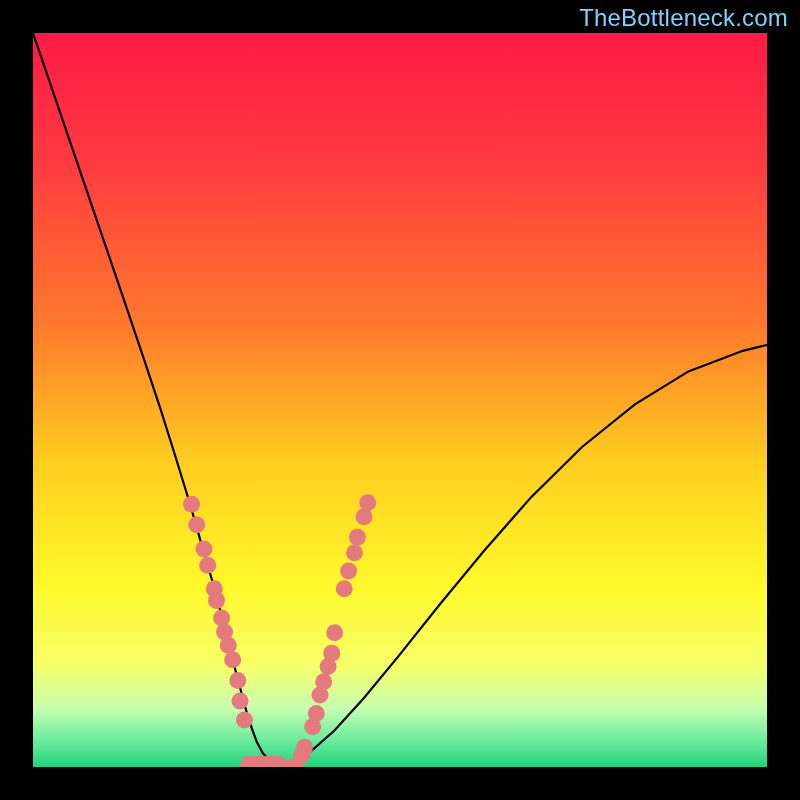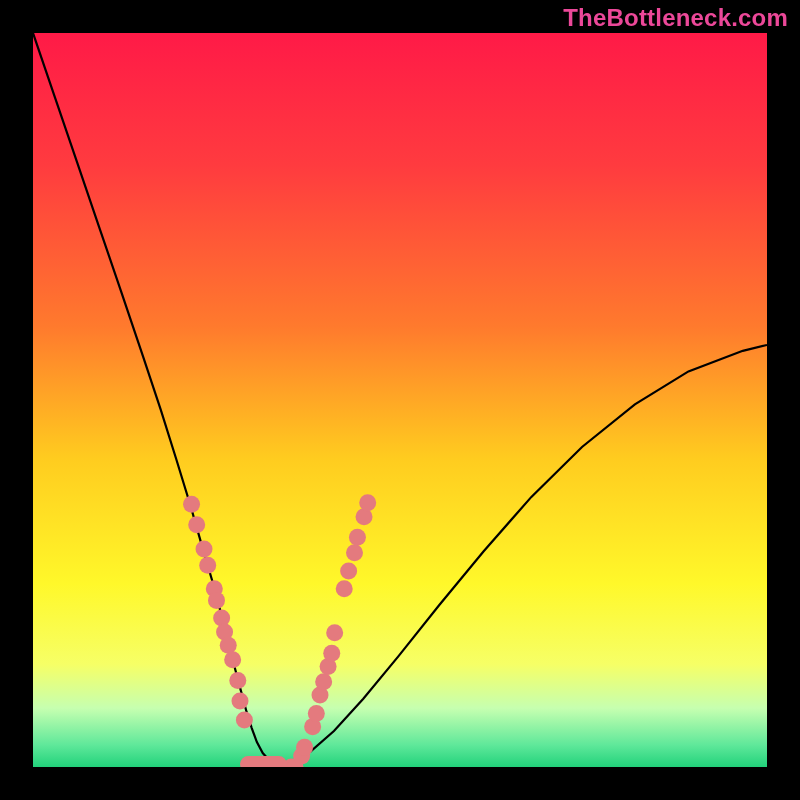--- a/index.html
+++ b/index.html
@@ -31,23 +31,23 @@
     position: absolute;
     left: 0;
     top: 0;
     width: 100%;
     height: 100%;
   }
   .watermark {
     position: absolute;
     top: 4px;
     right: 12px;
-    color: #ec4899;
+    color: #7dd3fc;
     font-size: 24px;
-    font-weight: 700;
+    font-weight: 400;
     letter-spacing: 0.2px;
   }
   svg.overlay {
     position: absolute;
     left: 0;
     top: 0;
     width: 100%;
     height: 100%;
   }
   .curve {

